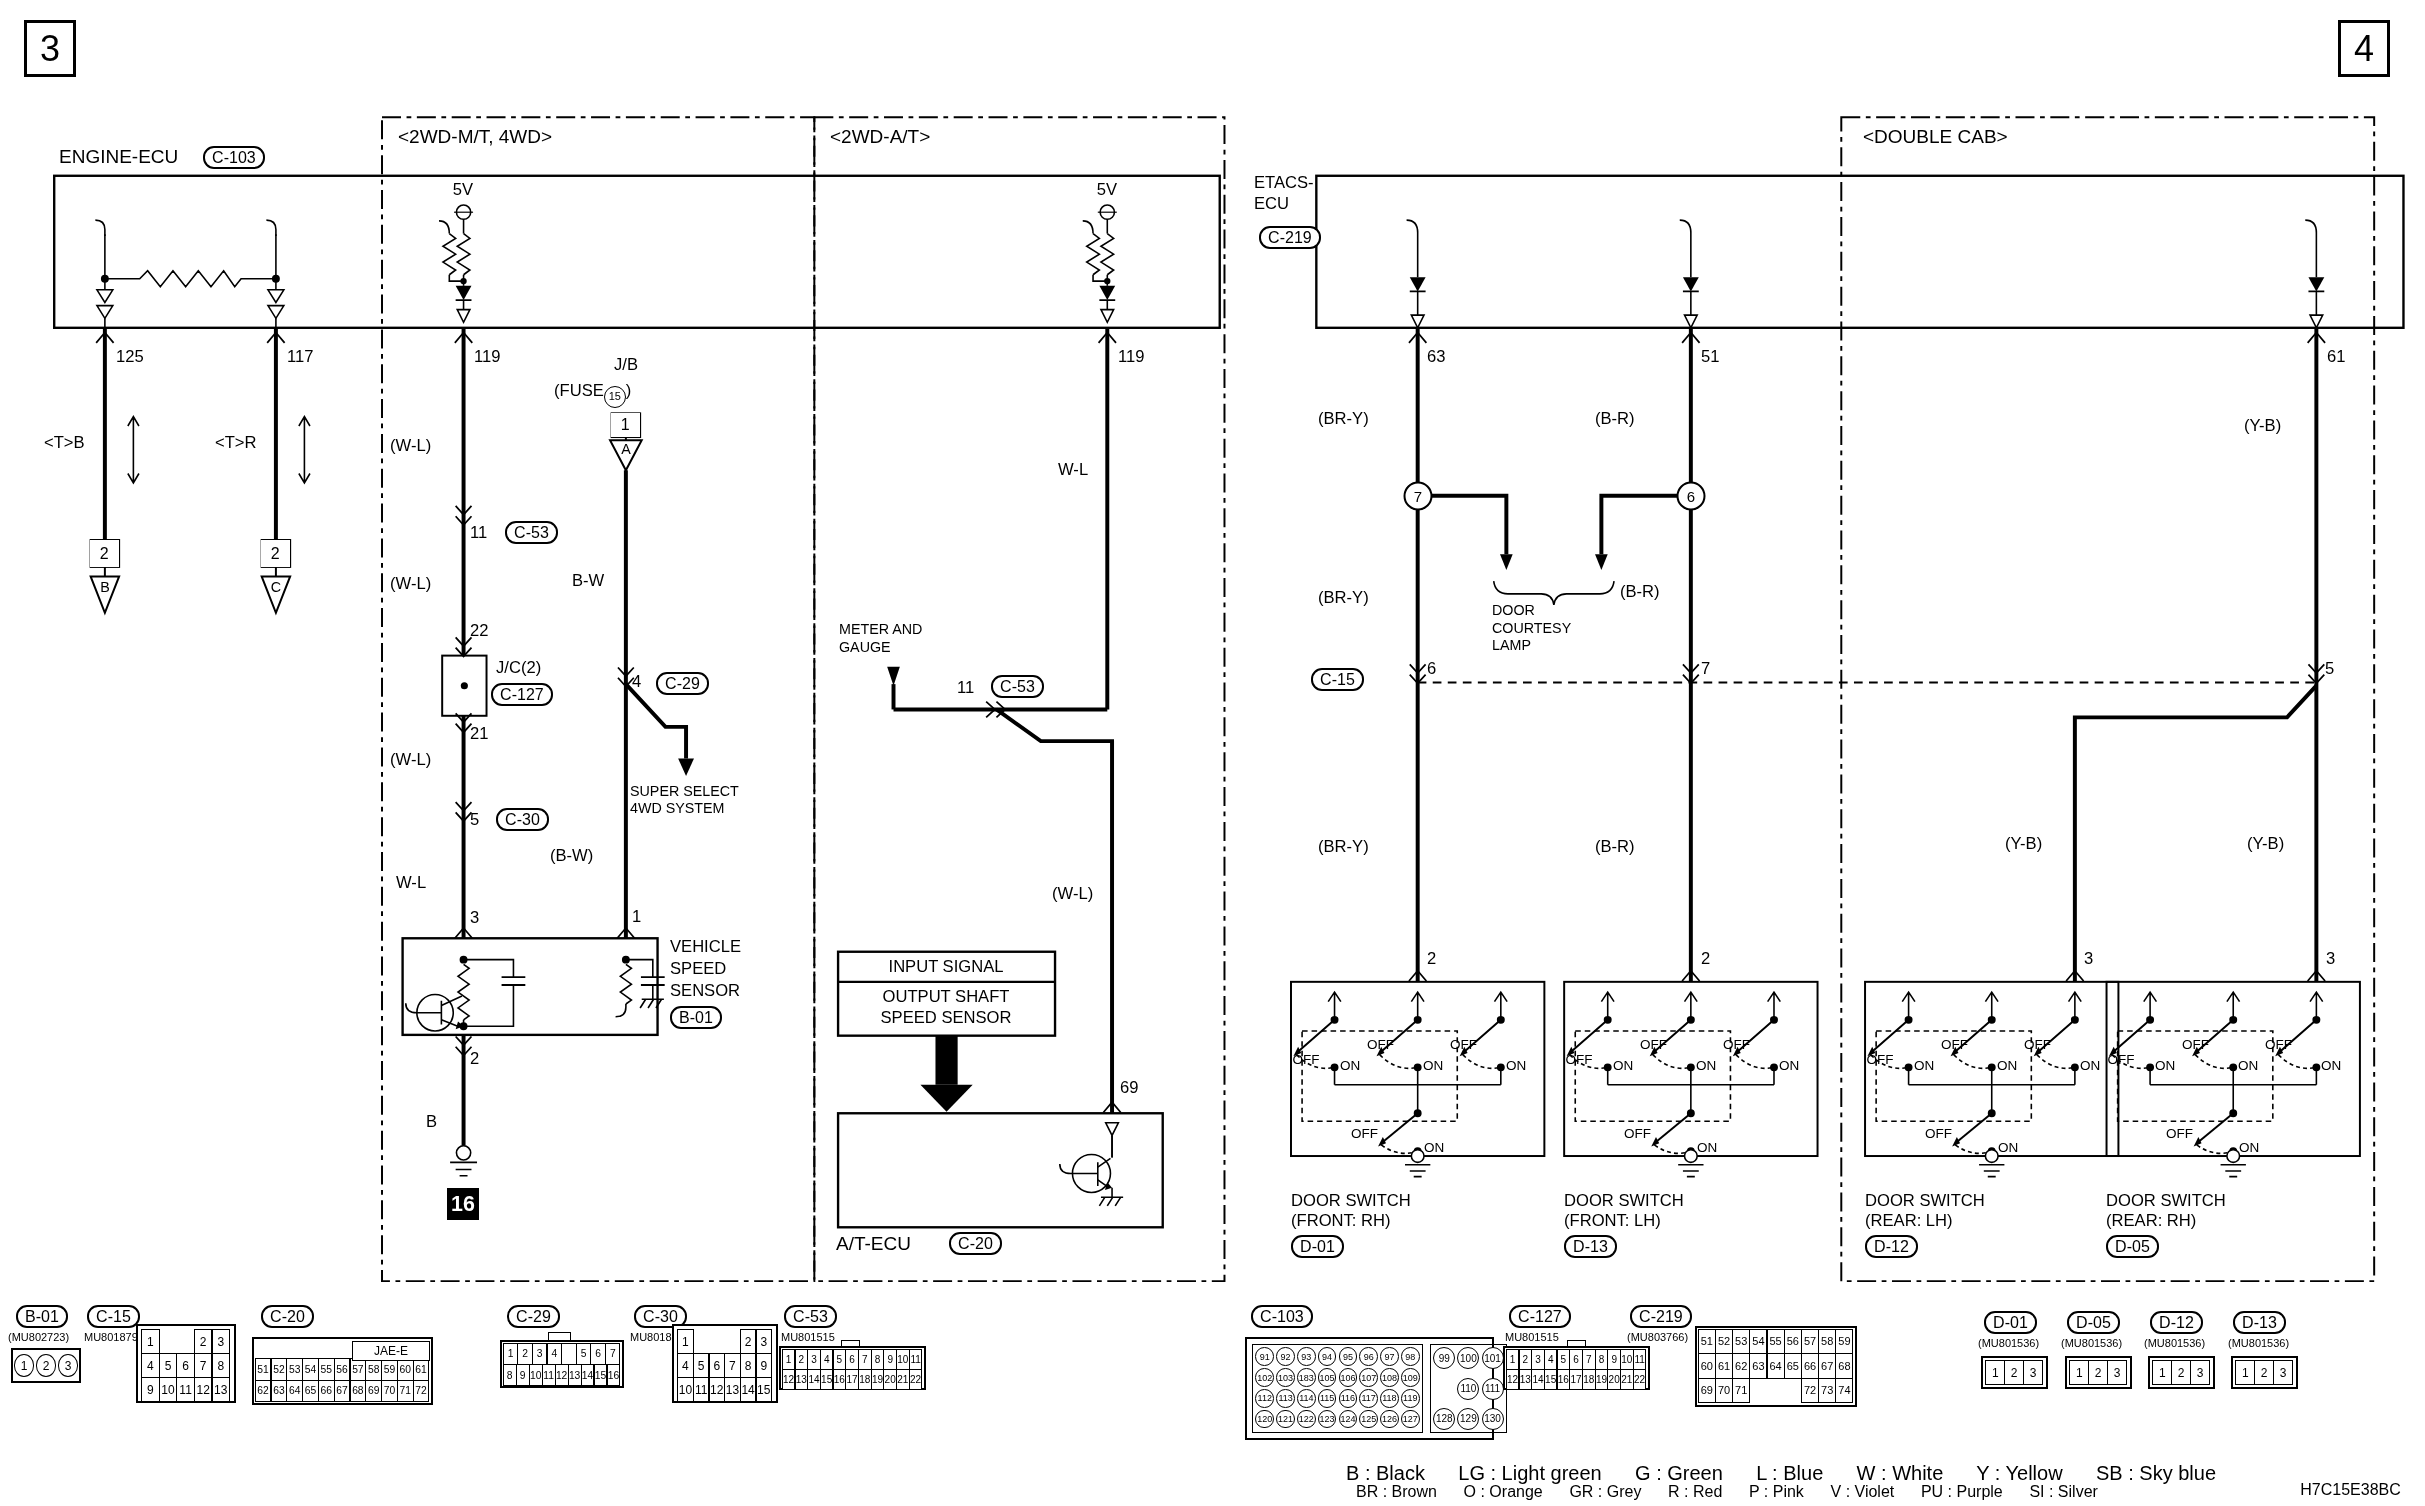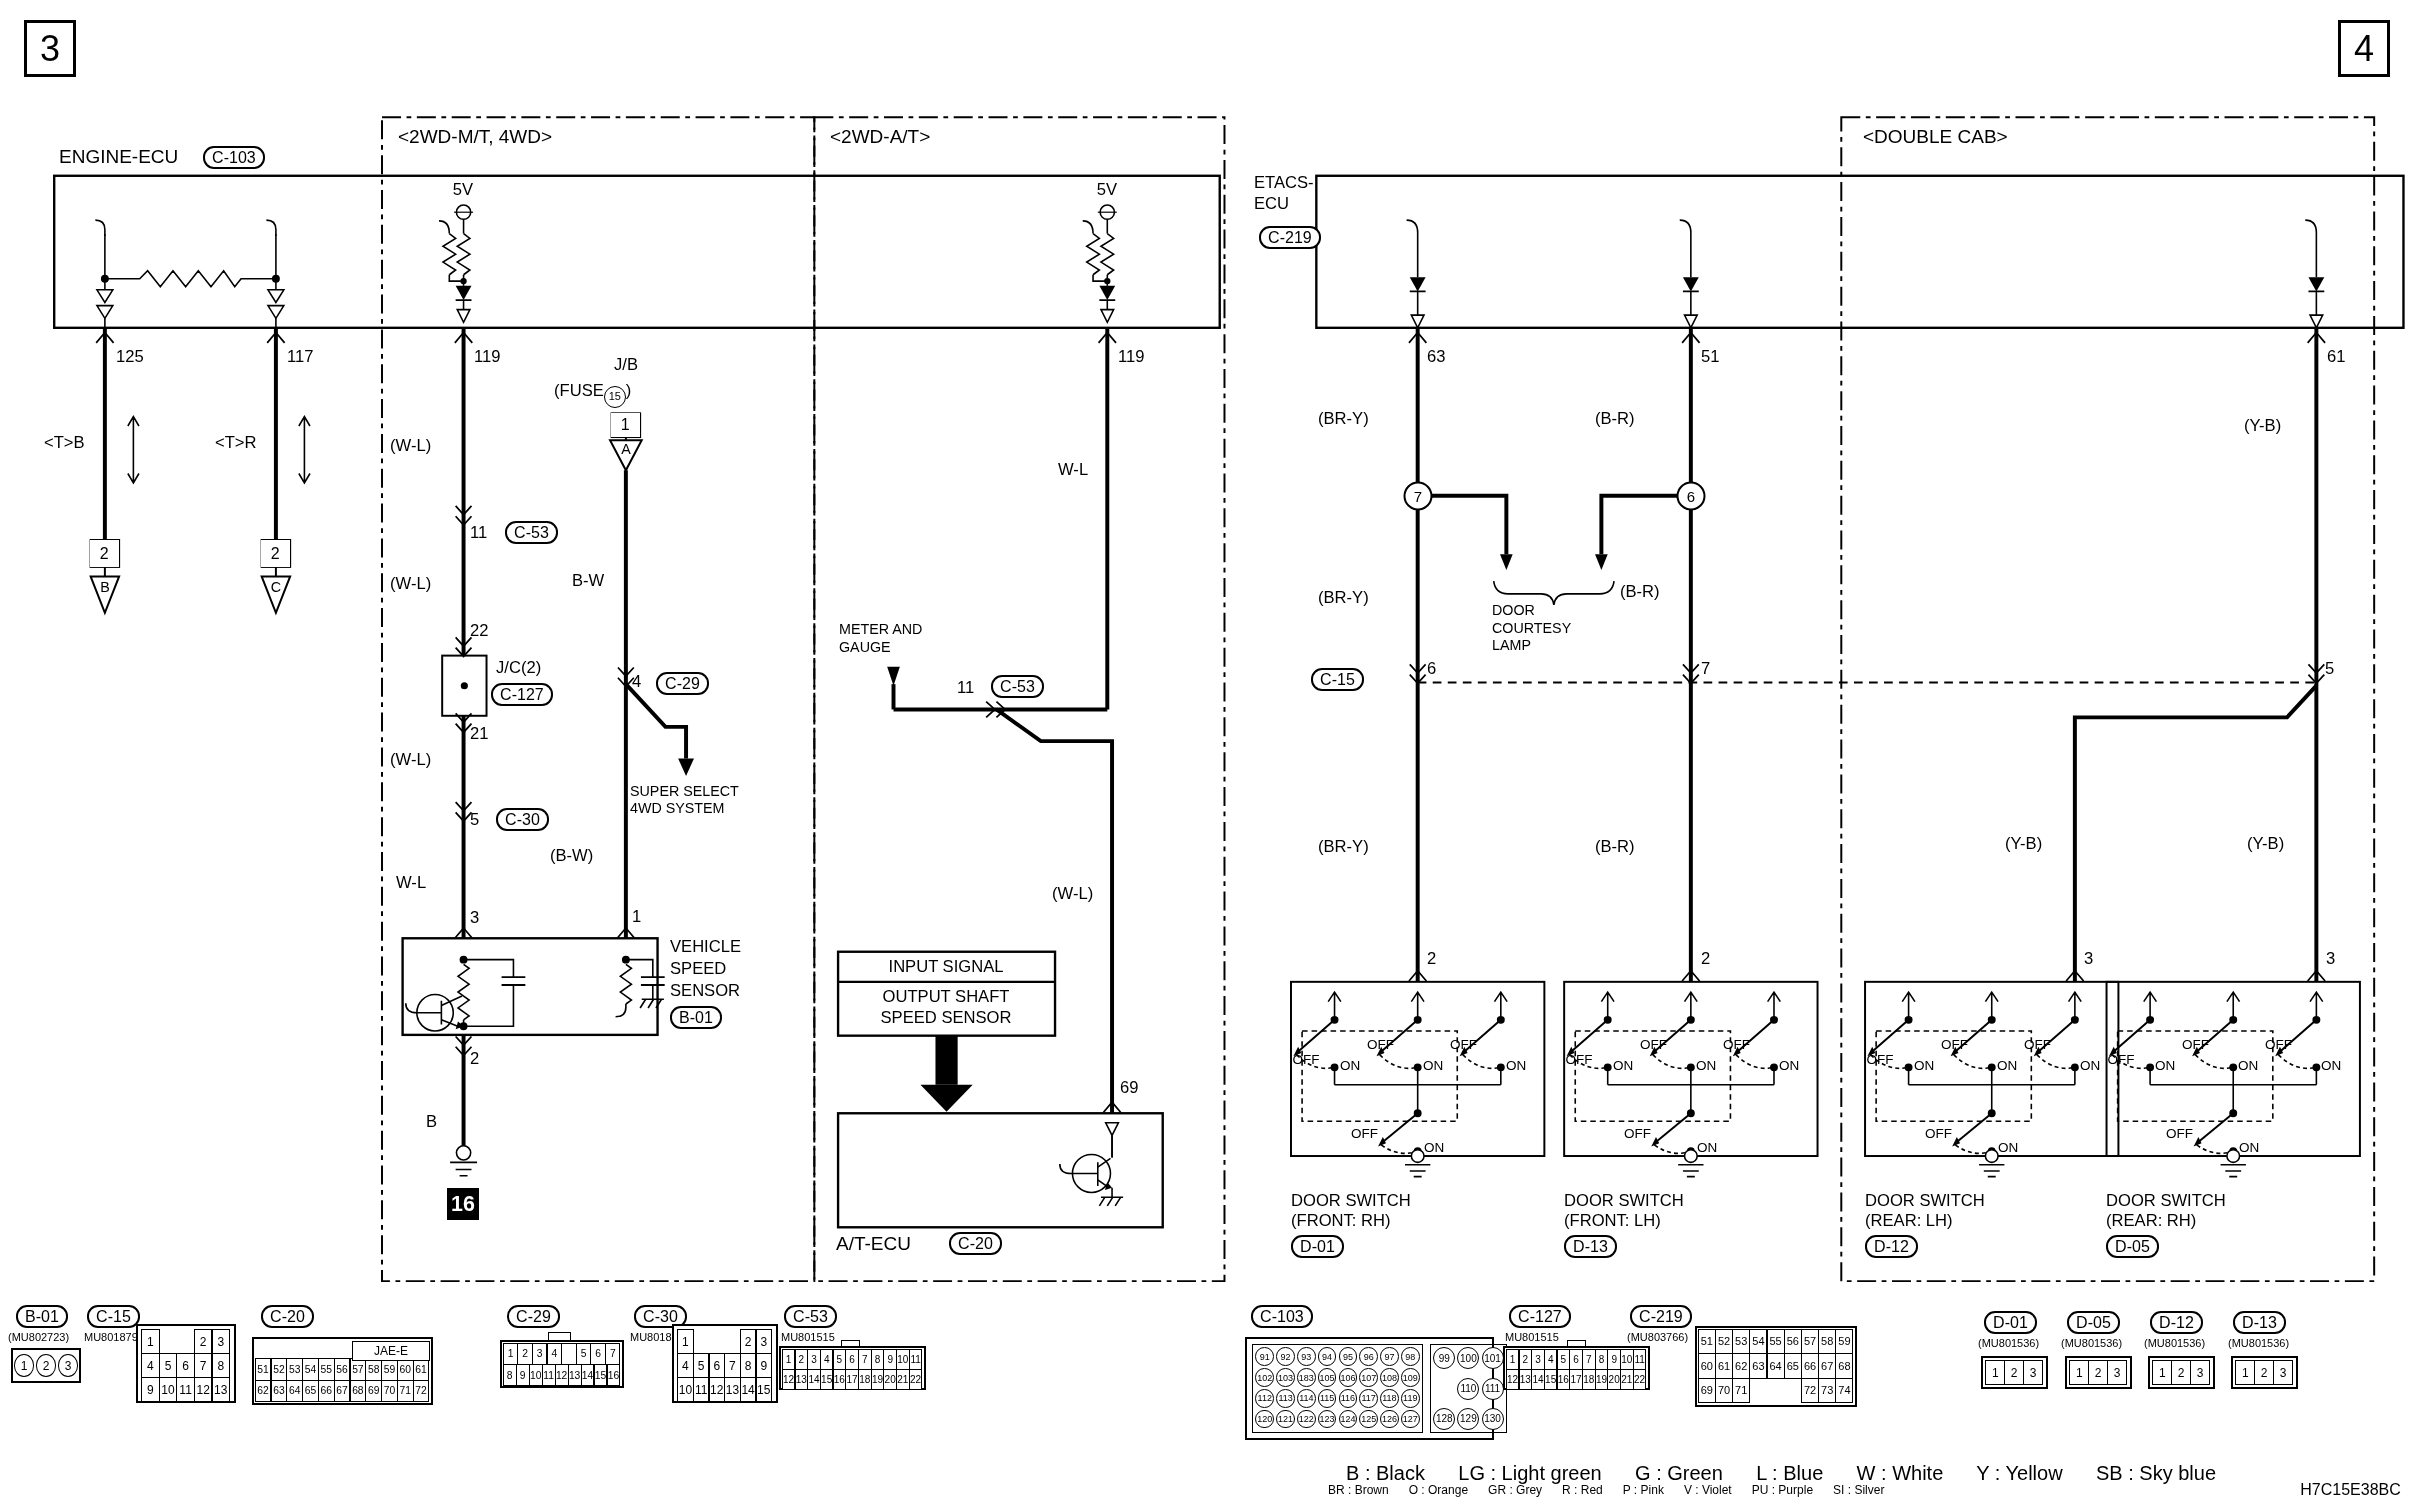--- a/index.html
+++ b/index.html
@@ -720,15 +720,15 @@
 <div class="conn" style="left:2231px;top:1356px;width:67px;height:33px;padding:3.2px">
   <div class="crow" style="height:24px;font-size:12px">
       <span class="pin">1</span>
       <span class="pin">2</span>
       <span class="pin">3</span>
     </div>
 </div>
 
 <div class="t" style="left:1346px;top:1520px">Wire colour code</div>
 <div class="t" style="left:1346px;top:1463px;font-size:20px">B : Black      LG : Light green      G : Green      L : Blue      W : White      Y : Yellow      SB : Sky blue</div>
-<div class="t" style="left:1328px;top:1484px;font-size:12px">BR : Brown      O : Orange      GR : Grey      R : Red      P : Pink      V : Violet      PU : Purple      SI : Silver</div>
+<div class="t" style="left:1356px;top:1484px;font-size:16px">BR : Brown      O : Orange      GR : Grey      R : Red      P : Pink      V : Violet      PU : Purple      SI : Silver</div>
 <div class="t" style="left:2281px;top:1482px;width:139px;text-align:center;font-size:16px">H7C15E38BC</div>
 
 
 </body></html>

